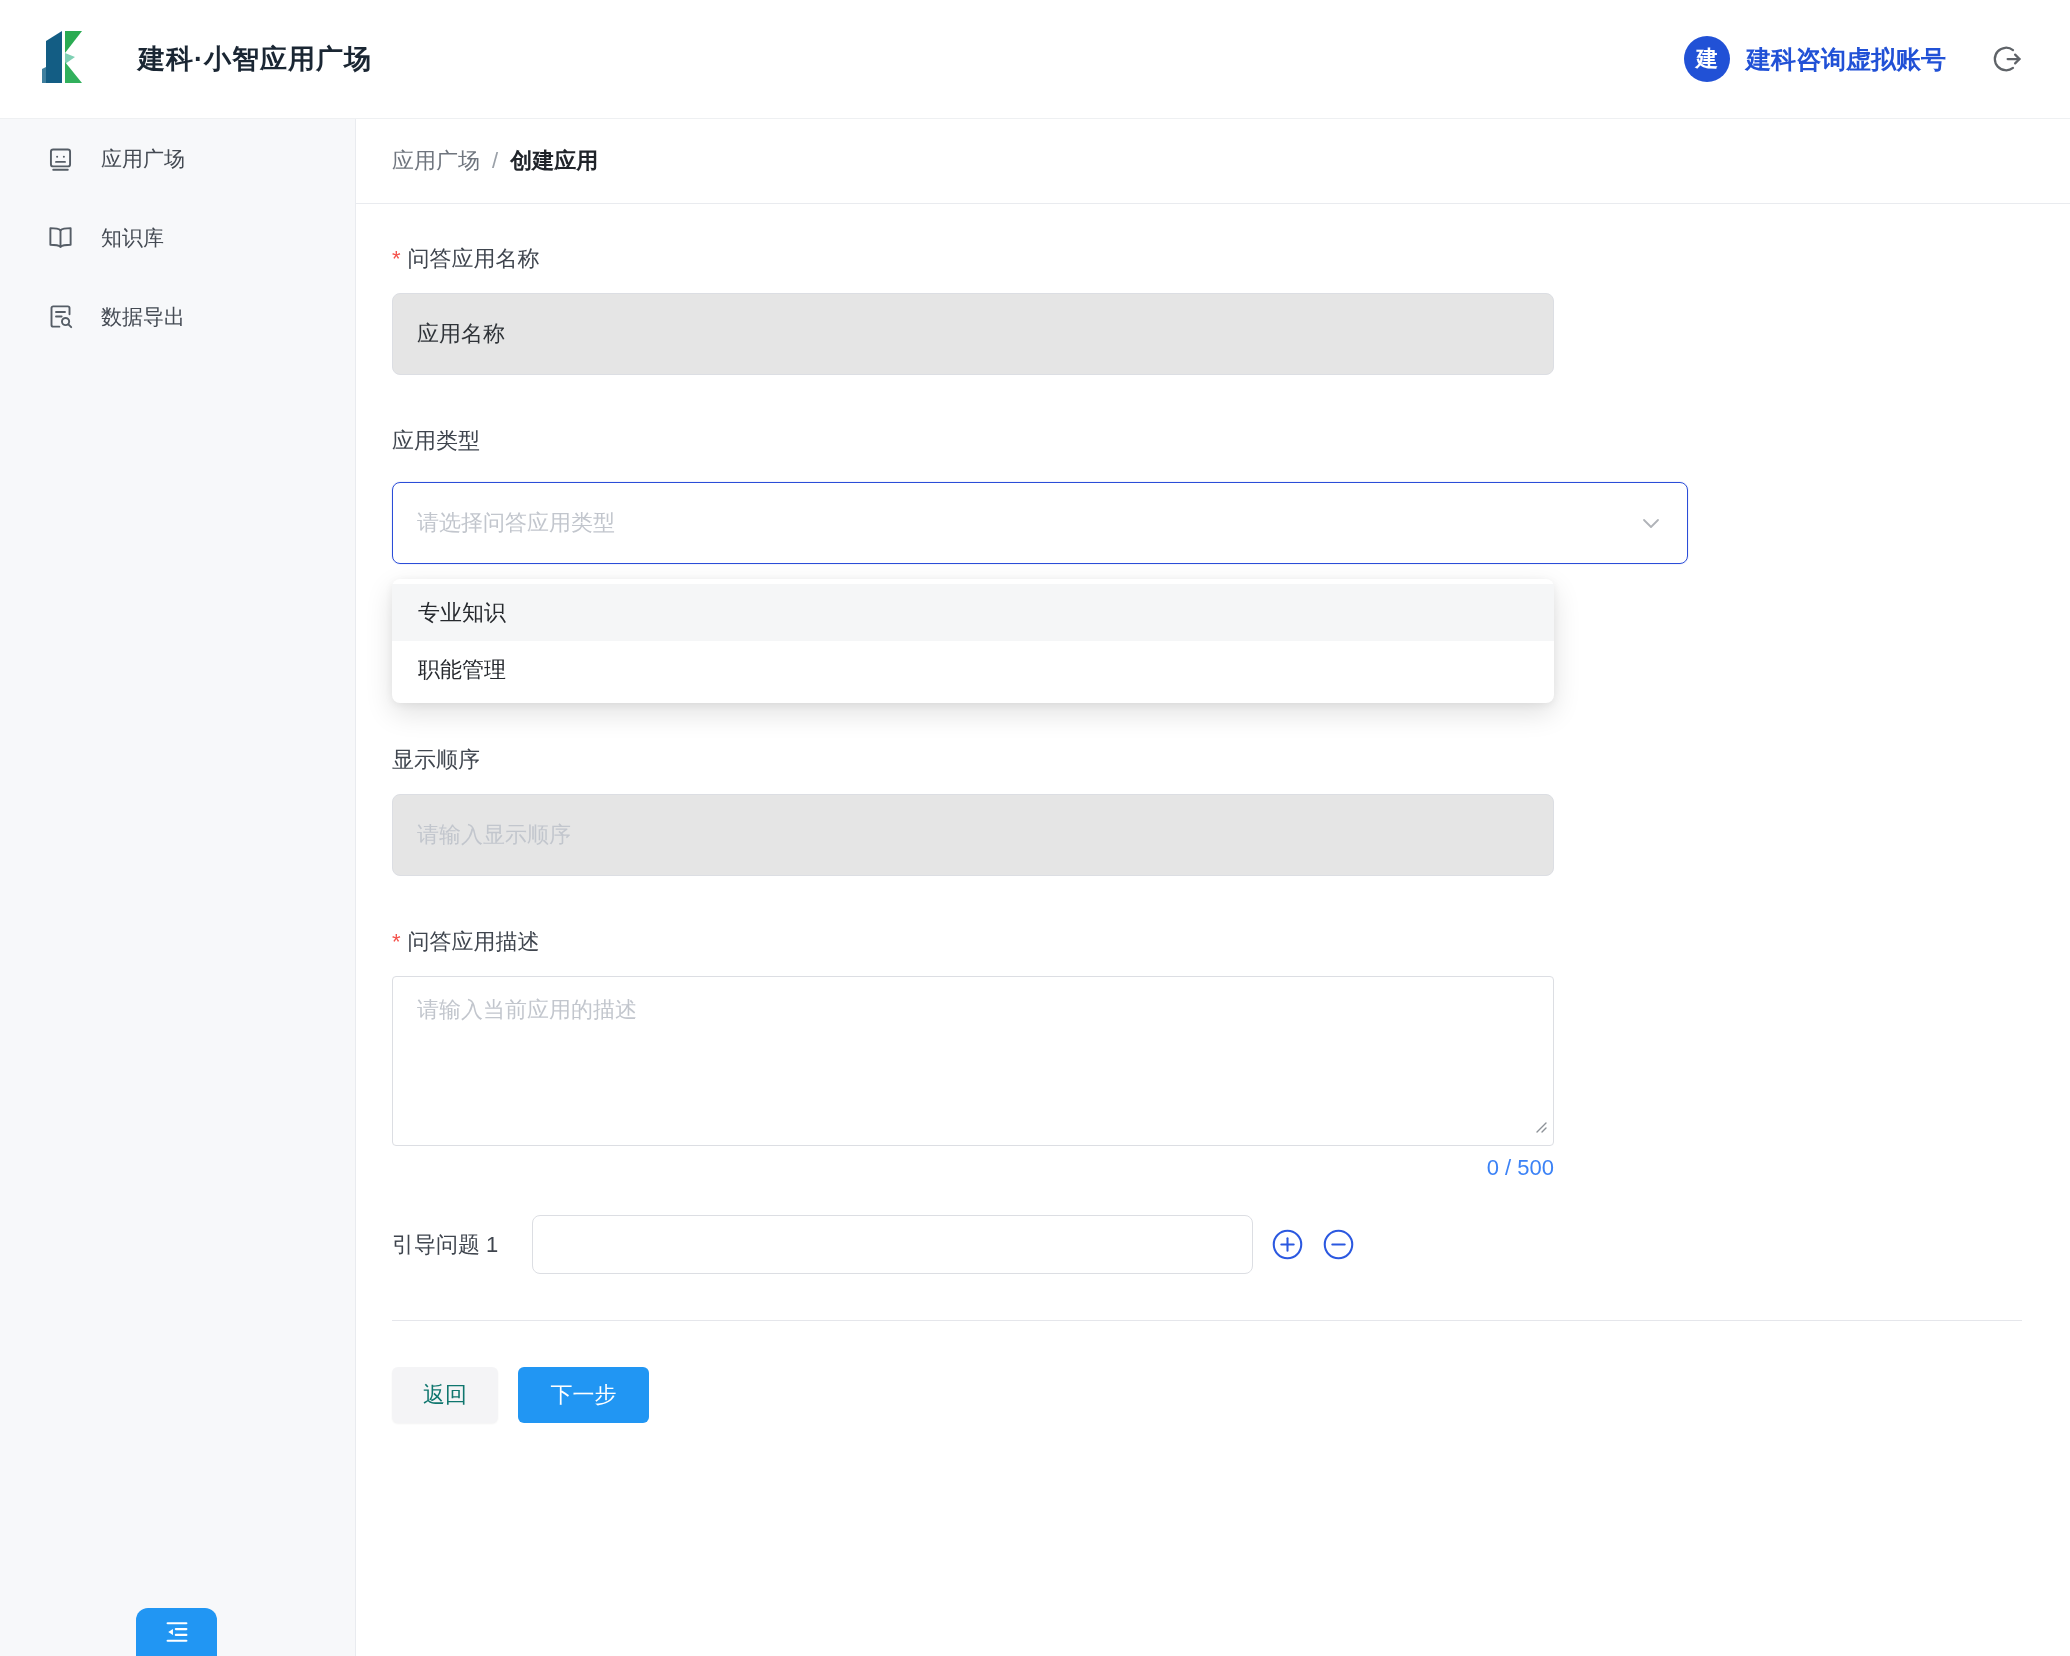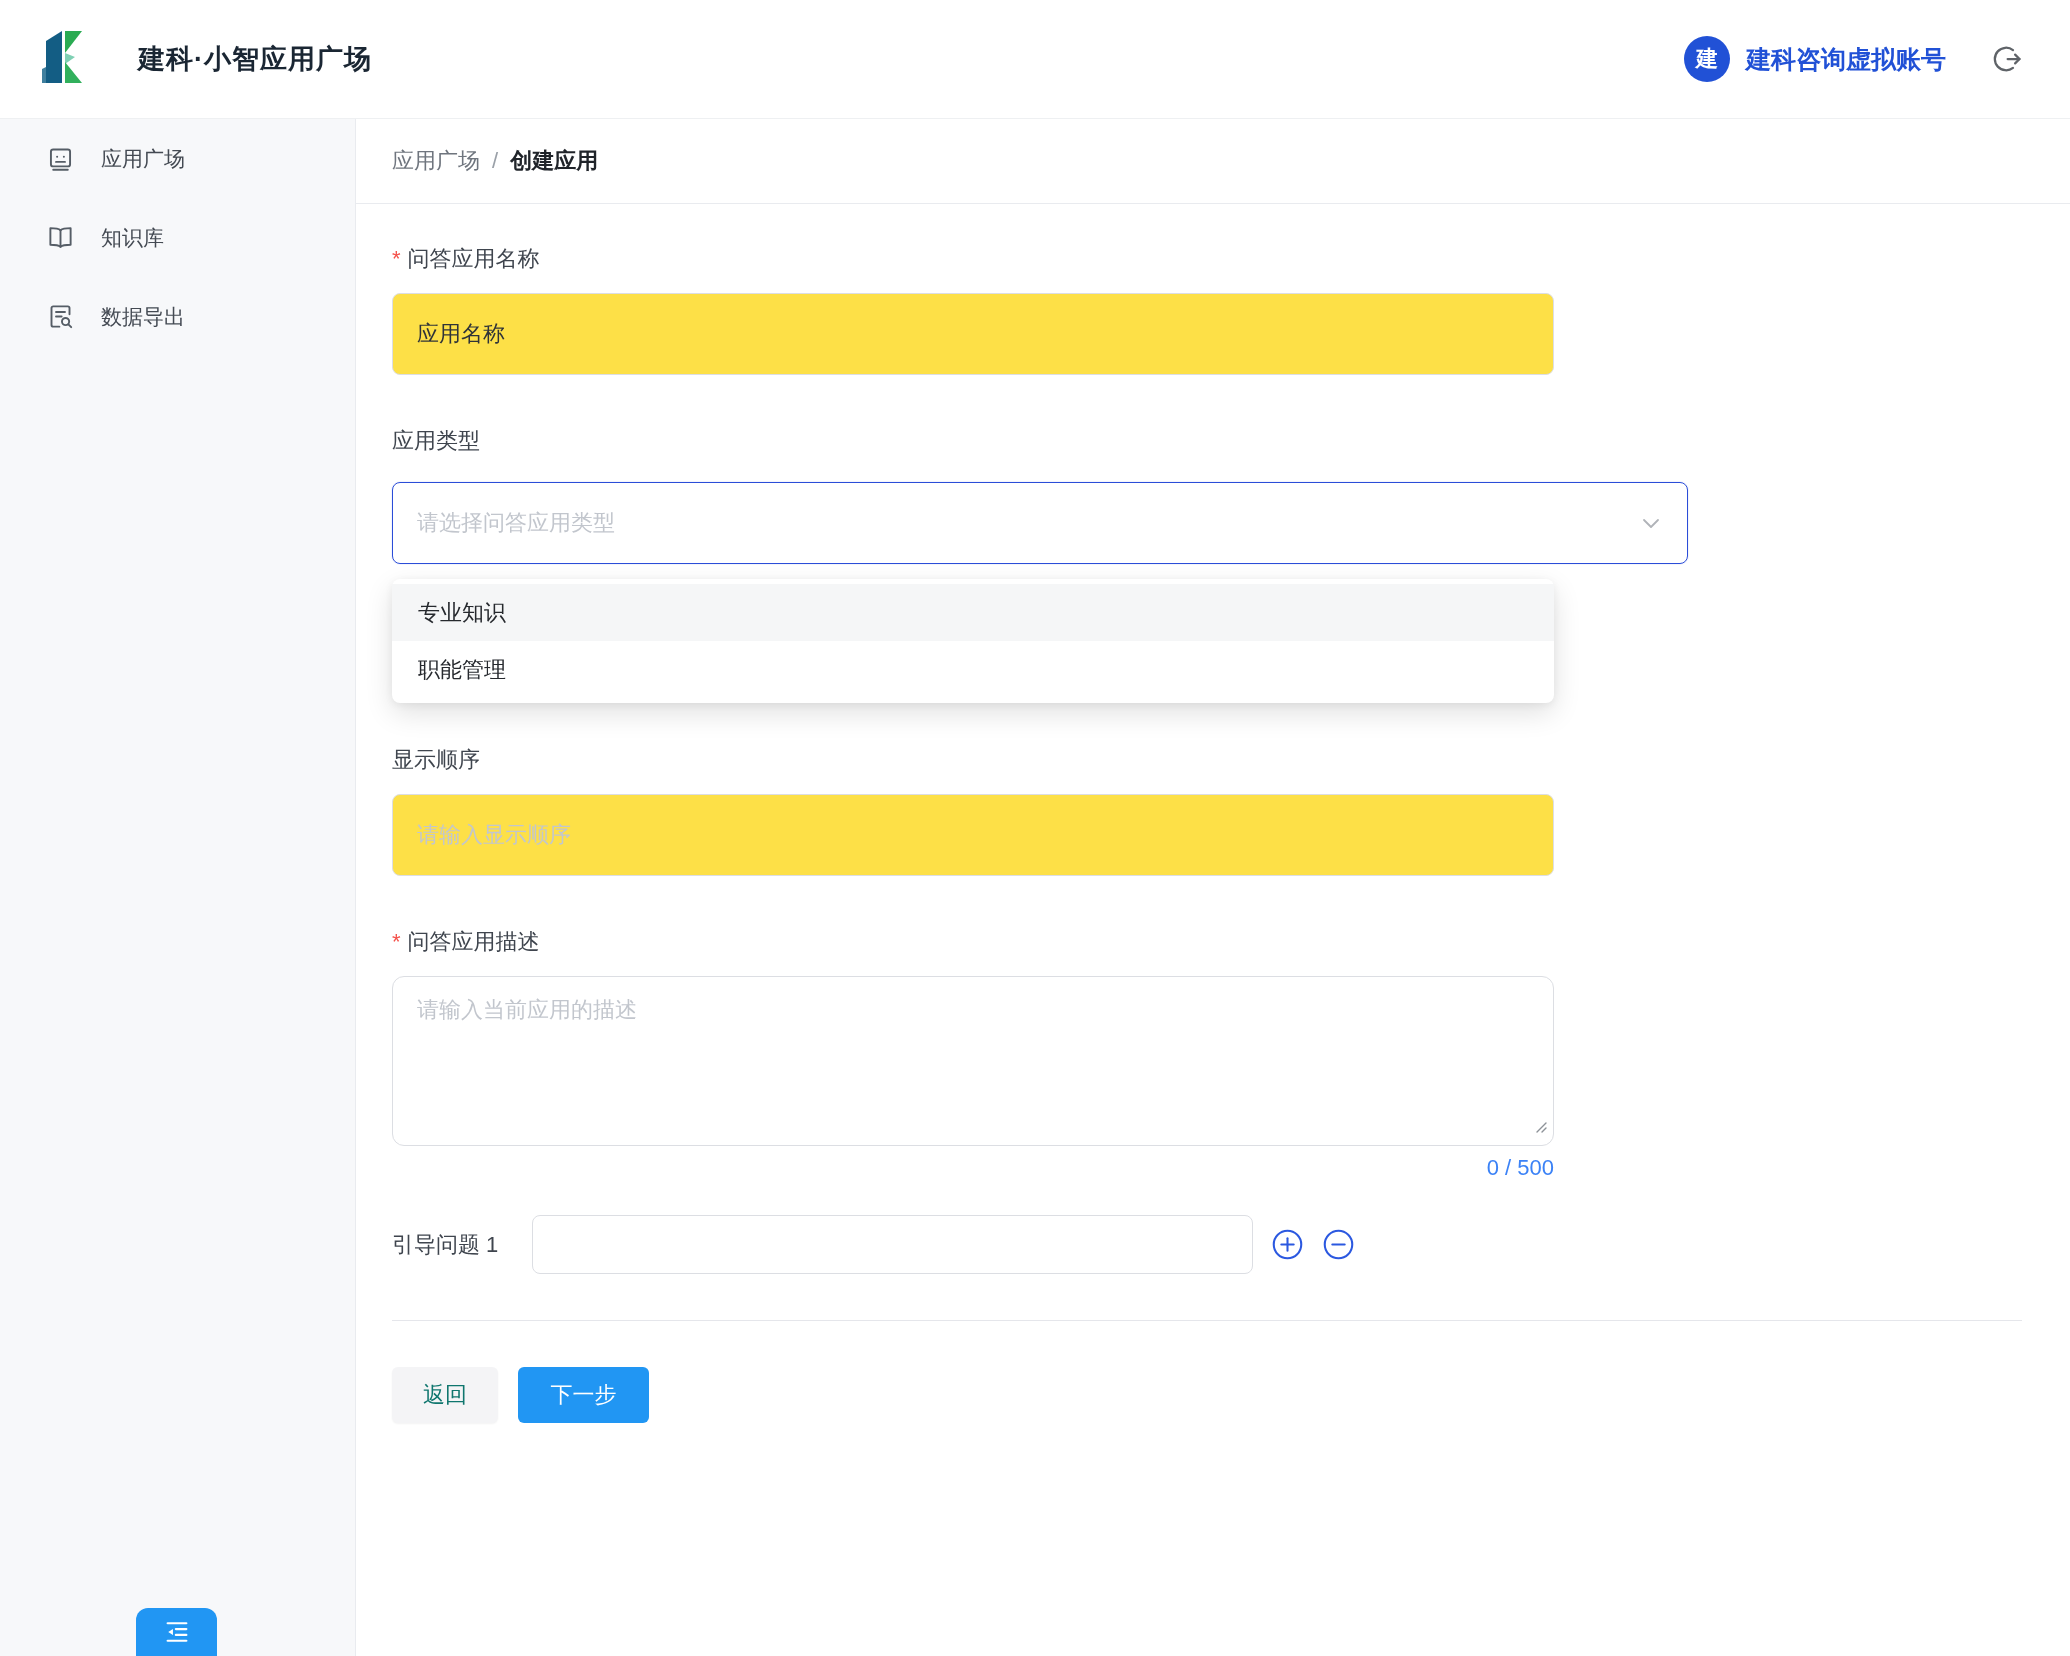--- a/index.html
+++ b/index.html
@@ -32,39 +32,39 @@
   .bc-parent { color:#6f757e; cursor:pointer; }
   .bc-sep { color:#9aa0a8; margin:0 12px; }
   .bc-current { color:#20242a; font-weight:bold; }
 
   
   .form { padding:40px 48px 0 36px; width:1714px; }
   .field-label { font-size:22px; color:#3f454e; line-height:30px; display:flex; align-items:center; }
   .req { color:var(--required-red,#f4514a); margin-right:7px; font-size:22px; }
   .text-input { width:1162px; height:82px; border:1px solid var(--border-gray,#dcdee3); border-radius:8px;
     padding:0 24px; font-size:22px; color:#2f3338; outline:none; margin-top:19px; display:block;
-    font-family:inherit; background:#fde047; }
+    font-family:inherit; background:#e5e5e5; }
   .text-input::placeholder { color:var(--placeholder-gray,#c2c6cd); }
   .gap-lg { margin-top:51px; }
 
   .select-box { width:1296px; height:82px; margin-top:26px; border:1.5px solid var(--select-focus-border,#2b4dd8);
     border-radius:8px; display:flex; align-items:center; justify-content:space-between; padding:0 24px;
     background:#fff; box-shadow:0 0 0 1px rgba(43,77,216,0.06); cursor:pointer; }
   .select-ph { font-size:22px; color:var(--placeholder-gray,#c2c6cd); }
   .chevron { color:#b0b3b8; display:flex; }
 
   .dropdown { width:1162px; margin-top:15px; background:#fff; border-radius:8px; padding:5px 0;
     box-shadow:0 10px 28px rgba(0,0,0,0.12), 0 2px 8px rgba(0,0,0,0.06); }
   .option { height:57px; display:flex; align-items:center; padding:0 26px; font-size:22px; color:#26292e; cursor:pointer; }
   .option.active { background:#f5f6f7; }
 
   .gap-after-dd { margin-top:42px; }
 
   .textarea-wrap { position:relative; width:1162px; margin-top:19px; }
-  .desc-textarea { width:1162px; height:170px; border:1px solid var(--border-gray,#dcdee3); border-radius:12px;
+  .desc-textarea { width:1162px; height:170px; border:1px solid var(--border-gray,#dcdee3); border-radius:4px;
     padding:18px 24px; font-size:22px; color:#2f3338; resize:none; outline:none; display:block;
     font-family:inherit; background:#fff; }
   .desc-textarea::placeholder { color:var(--placeholder-gray,#c2c6cd); }
   .resize-handle { position:absolute; right:7px; bottom:9px; pointer-events:none; color:#8d9298; }
   .counter { width:1162px; text-align:right; font-size:22px; color:#3b82f6; margin-top:9px; }
 
   .guide-title { font-size:23px; font-weight:bold; color:#20242a; margin-top:22px; }
   .guide-row { display:flex; align-items:center; margin-top:34px; }
   .guide-label { font-size:22px; color:#3f454e; width:140px; }
   .guide-input { width:721px; height:59px; border:1px solid var(--border-gray,#dcdee3); border-radius:8px;

